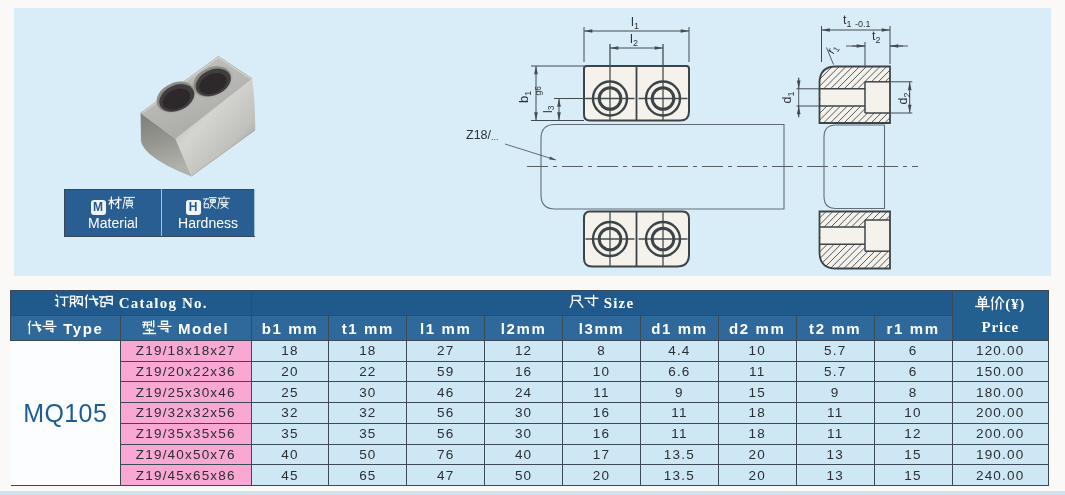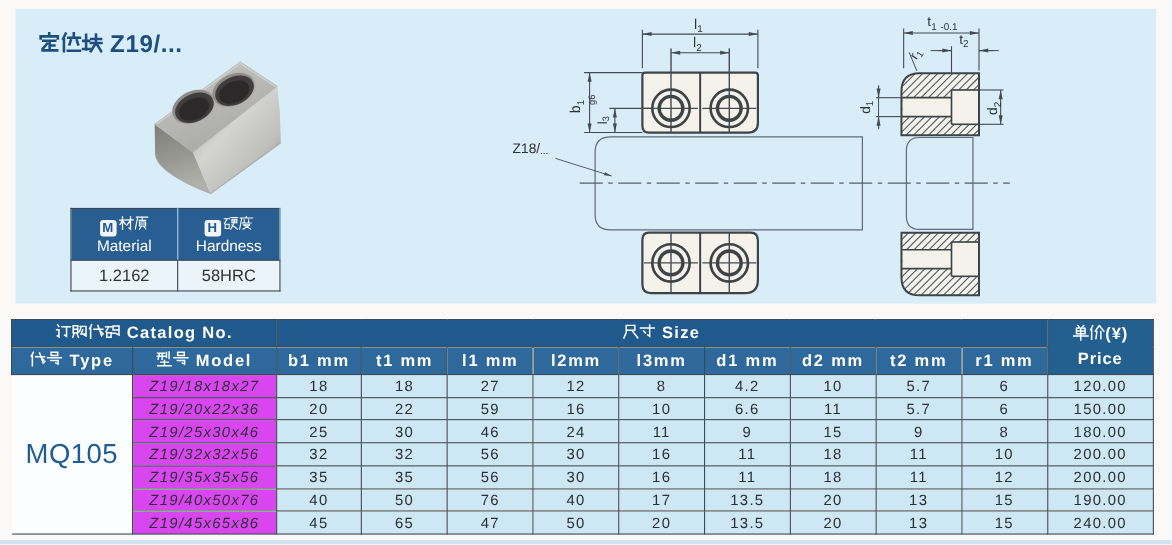--- a/index.html
+++ b/index.html
@@ -11,24 +11,24 @@
 .cjk{width:1em;height:1em;vertical-align:-0.1em;display:inline-block;}
 
 #mh{position:absolute;left:64px;top:189px;width:190px;border-collapse:collapse;table-layout:fixed;}
 #mh td{border:1.6px solid #3c4650;text-align:center;padding:0;}
 #mh .hd{background:#295e92;color:#fff;height:46px;font-size:14px;border-right-color:#9fc3dd;}
 #mh .vl{background:#ebf4fa;color:#2e3336;height:27px;font-size:15px;}
 .mhicon{display:inline-block;width:15px;height:15px;line-height:15px;background:#f2f6fa;color:#235b8d;border-radius:3px;font-weight:bold;font-size:12px;text-align:center;margin-right:2px;vertical-align:-2px;}
 
 #cat{position:absolute;left:10px;top:290px;border-collapse:collapse;table-layout:fixed;height:196px;}
 #cat td{border:1px solid #3c4a55;padding:0;text-align:center;overflow:hidden;}
-#cat .h1{background:#205a8c;color:#fff;font-size:15px;height:24px;letter-spacing:1.2px;font-weight:bold;}
+#cat .h1{background:#205a8c;color:#fff;font-size:15px;height:24px;letter-spacing:1.2px;font-weight:bold;font-family:Liberation Serif, serif;}
 #cat .h2{background:#2f689b;color:#fff;font-size:15px;height:24px;letter-spacing:1.6px;font-weight:bold;text-align:center;}
 #cat .pr{background:#24608f;color:#fff;font-size:15px;line-height:1.5;letter-spacing:0.8px;font-weight:bold;}
-#cat .w{background:#d946ef;color:#2b2f33;font-size:13.5px;letter-spacing:1.2px;font-style:italic;}
+#cat .w{background:#f9a8d4;color:#2b2f33;font-size:13.5px;letter-spacing:1.2px;}
 #cat .b{background:#cde7f4;color:#2b2f33;font-size:13.5px;letter-spacing:1.2px;}
 #cat .ty{background:#fcfdfe;border-left:none;color:#1d5c94;font-size:25px;letter-spacing:0.4px;}
 </style></head>
 <body>
 <div id="page">
 <svg width="0" height="0" style="position:absolute">
 <defs>
 <symbol id="gDING" viewBox="0 0 100 100">
           <g stroke="currentColor" fill="none" stroke-linecap="square" stroke-width="8">
             <path d="M50,3 V13 M10,31 V21 H90 V31 M22,41 H78 M52,41 V85 M40,55 L20,78 M19,86 H87 M52,63 H74"></path>
@@ -413,48 +413,37 @@
 <ellipse cx="176.5" cy="98.0" rx="18.4" ry="12.6" fill="#413c3d"></ellipse>
 <ellipse cx="175.7" cy="99.0" rx="14.5" ry="9.5" fill="#2d2829"></ellipse>
 </g>
 <g transform="rotate(-25 213 82)">
 <ellipse cx="213" cy="82" rx="21" ry="15" fill="#b2b2ae"></ellipse>
 <ellipse cx="212.5" cy="81.3" rx="20" ry="14" fill="#8c8c88"></ellipse>
 <ellipse cx="213" cy="82.5" rx="18.4" ry="12.6" fill="#413c3d"></ellipse>
 <ellipse cx="212.2" cy="83.5" rx="14.5" ry="9.5" fill="#2d2829"></ellipse>
 </g>
 </svg>
-<div id="title"><svg class="cjk">
-        <use href="#gDINGb"></use>
-      </svg><svg class="cjk">
-        <use href="#gWEIb"></use>
-      </svg><svg class="cjk">
-        <use href="#gKUAIb"></use>
-      </svg>&nbsp;Z19/...</div>
 <table id="mh">
 <colgroup>
         <col style="width:97px">
         <col style="width:93px">
       </colgroup>
 <tbody>
         <tr>
           <td class="hd"><span class="mhicon">M</span><svg class="cjk">
               <use href="#gCAI"></use>
             </svg><svg class="cjk">
               <use href="#gZHI"></use>
             </svg><br>Material</td>
     <td class="hd"><span class="mhicon">H</span><svg class="cjk">
               <use href="#gYING"></use>
             </svg><svg class="cjk">
               <use href="#gDU"></use>
             </svg><br>Hardness</td>
-        </tr>
-<tr>
-          <td class="vl">1.2162</td>
-          <td class="vl">58HRC</td>
         </tr>
 </tbody>
     </table>
 <table id="cat">
 <colgroup>
 <col style="width:110px">
         <col style="width:130.5px">
 <col style="width:77.9px">
         <col style="width:77.9px">
         <col style="width:77.9px">
@@ -510,21 +499,21 @@
           <td class="h2">r1 mm</td>
         </tr>
 <tr>
           <td class="ty" rowspan="7">MQ105</td>
           <td class="w">Z19/18x18x27</td>
           <td class="b">18</td>
           <td class="b">18</td>
           <td class="b">27</td>
           <td class="b">12</td>
           <td class="b">8</td>
-          <td class="b">4.2</td>
+          <td class="b">4.4</td>
           <td class="b">10</td>
           <td class="b">5.7</td>
           <td class="b">6</td>
           <td class="b">120.00</td>
         </tr>
 <tr>
           <td class="w">Z19/20x22x36</td>
           <td class="b">20</td>
           <td class="b">22</td>
           <td class="b">59</td>

